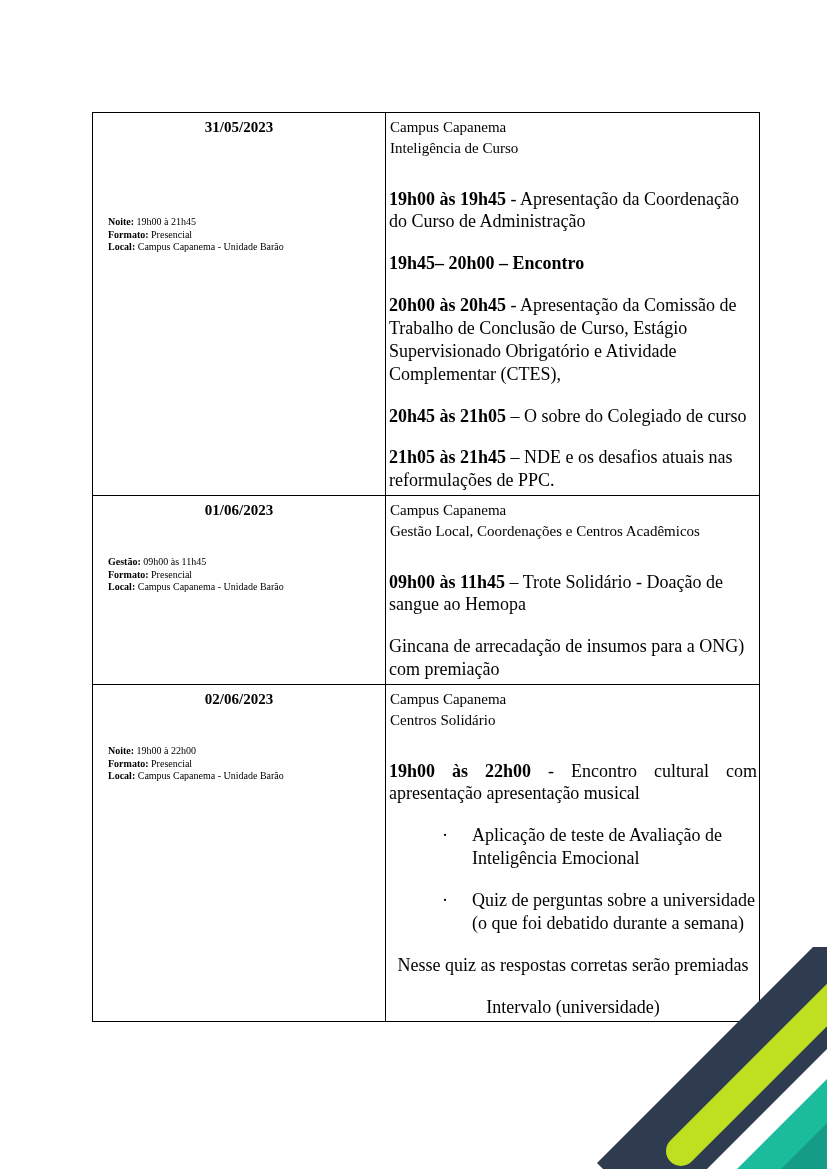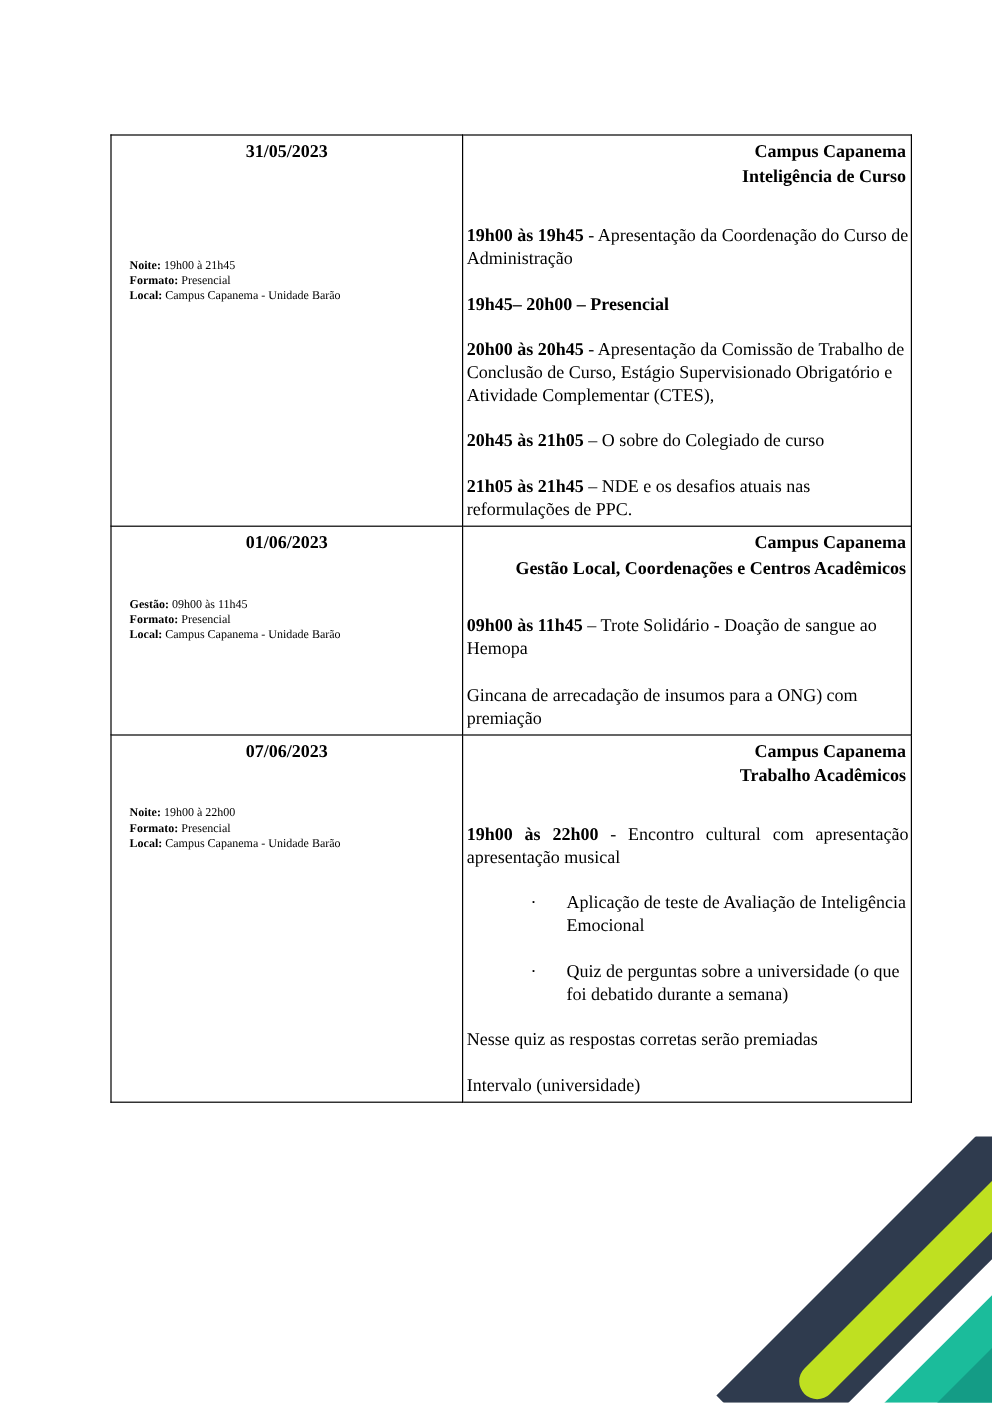--- a/index.html
+++ b/index.html
@@ -63,40 +63,40 @@
     white-space: nowrap;
   }
   .left-meta .lbl { font-weight: bold; }
 
   .left-spacer-r1 { height: 79px; }
   .left-spacer-r2 { height: 36px; }
   .left-spacer-r3 { height: 36px; }
 
   
   .unit-head {
-    text-align: right;
-    font-weight: bold;
+    text-align: left;
+    font-weight: normal;
     font-size: 15px;
     line-height: 1.25;
     padding: 2px 4px 0 4px;
   }
   .right-body {
-    font-size: 15px;
+    font-size: 18px;
     line-height: 1.27;
     padding: 0 2px 0 3px;
   }
   .right-body p {
     margin: 0;
   }
   .gap-lg { height: 30px; }
   .gap-md { height: 19px; }
   .b { font-weight: bold; }
 
   .justified { text-align: justify; text-align-last: left; font-family: Liberation Serif, serif; }
-  .centered  { text-align: left; }
+  .centered  { text-align: center; }
 
   .bullet-line {
     position: relative;
     padding-left: 83px;
     text-indent: 0;
   }
   .bullet-line .dot {
     position: absolute;
     left: 53px;
     top: 0;
@@ -131,21 +131,21 @@
           </div>
         </td>
         <td class="col-right">
           <div class="cell-inner">
             <div class="unit-head">Campus Capanema</div>
             <div class="unit-head">Inteligência de Curso</div>
             <div class="gap-lg"></div>
             <div class="right-body">
               <p><span class="b">19h00 às 19h45</span><span> - Apresentação da Coordenação do Curso de Administração</span></p>
               <div class="gap-md"></div>
-              <p><span class="b">19h45– 20h00 – Presencial</span></p>
+              <p><span class="b">19h45– 20h00 – Encontro</span></p>
               <div class="gap-md"></div>
               <p><span class="b">20h00 às 20h45</span><span> - Apresentação da Comissão de Trabalho de Conclusão de Curso, Estágio Supervisionado Obrigatório e Atividade Complementar (CTES),</span></p>
               <div class="gap-md"></div>
               <p><span class="b">20h45 às 21h05</span><span> – O sobre do Colegiado de curso</span></p>
               <div class="gap-md"></div>
               <p><span class="b">21h05 às 21h45</span><span> – NDE e os desafios atuais nas reformulações de PPC.</span></p>
             </div>
           </div>
         </td>
       </tr>
@@ -170,31 +170,31 @@
               <div class="gap-md"></div>
               <p> Gincana de arrecadação de insumos para a ONG) com premiação</p>
             </div>
           </div>
         </td>
       </tr>
 
       <tr>
         <td class="col-left">
           <div class="cell-inner">
-            <div class="date-head">07/06/2023</div>
+            <div class="date-head">02/06/2023</div>
             <div class="left-spacer-r3"></div>
             <div class="left-meta"><span class="lbl">Noite:</span><span> 19h00 à 22h00</span></div>
             <div class="left-meta"><span class="lbl">Formato:</span><span> Presencial</span></div>
             <div class="left-meta"><span class="lbl">Local:</span><span> Campus Capanema - Unidade Barão</span></div>
           </div>
         </td>
         <td class="col-right">
           <div class="cell-inner">
             <div class="unit-head">Campus Capanema</div>
-            <div class="unit-head">Trabalho Acadêmicos</div>
+            <div class="unit-head">Centros Solidário</div>
             <div class="gap-lg"></div>
             <div class="right-body">
               <p class="justified"><span class="b">19h00  às  22h00</span><span> - Encontro cultural com apresentação apresentação musical</span></p>
               <div class="gap-md"></div>
               <p class="bullet-line"><span class="dot">·</span><span>Aplicação de teste de Avaliação de Inteligência Emocional</span></p>
               <div class="gap-md"></div>
               <p class="bullet-line"><span class="dot">·</span><span>Quiz de perguntas sobre a universidade (o que foi debatido durante a semana)</span></p>
               <div class="gap-md"></div>
               <p class="centered">Nesse quiz as respostas corretas serão premiadas</p>
               <div class="gap-md"></div>

